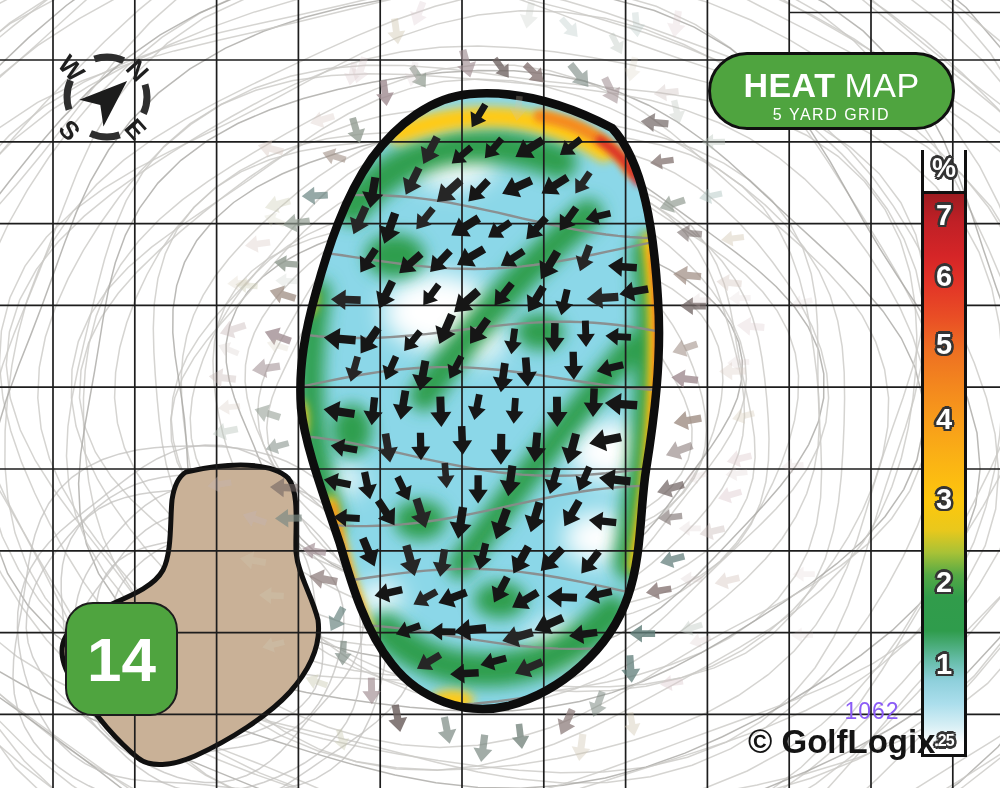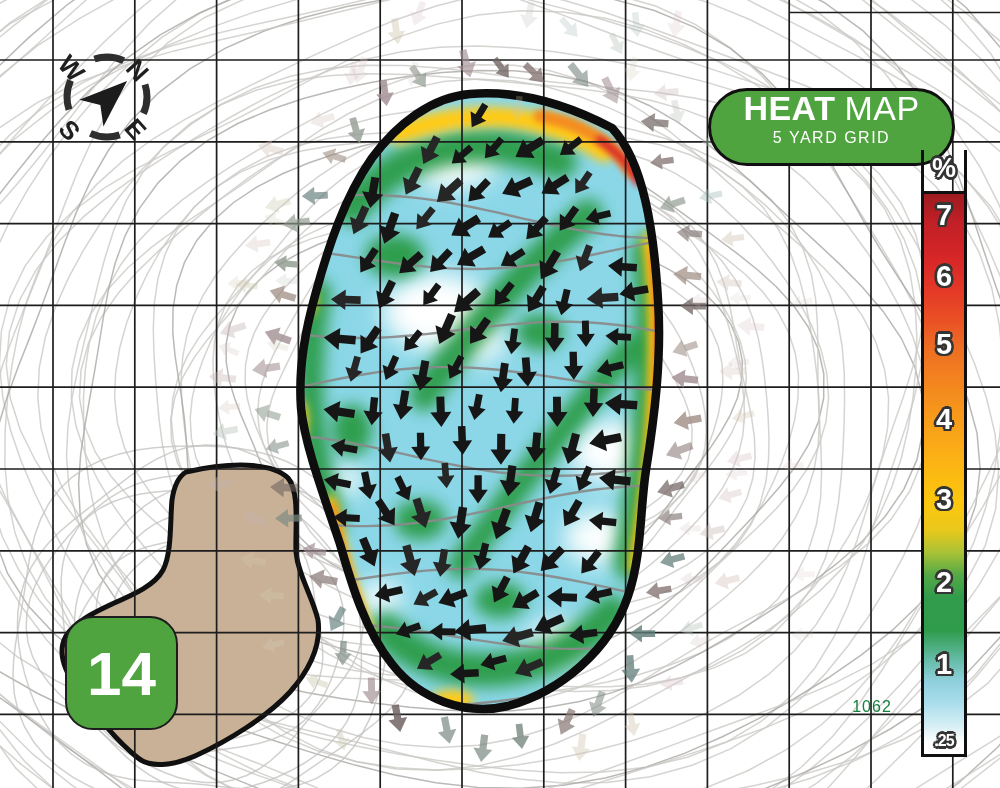--- a/index.html
+++ b/index.html
@@ -3,40 +3,40 @@
 <meta charset="utf-8">
 <style>
   html,body{margin:0;padding:0;background:#fff;}
   #stage{position:relative;width:1000px;height:788px;background:#fff;overflow:hidden;
          font-family:"Liberation Sans",sans-serif;}
   #stage svg{display:block;}
   .overlay{position:absolute;}
   
   .heat-badge{left:708px;top:52px;width:247px;height:78px;box-sizing:border-box;
     background:var(--badge-green,#4fa43f);border:3.5px solid #101010;border-radius:40px;
-    color:#fff;display:flex;flex-direction:column;justify-content:flex-start;align-items:center;margin-top:36px;}
+    color:#fff;display:flex;flex-direction:column;justify-content:flex-end;align-items:center;}
   .hb-title{font-size:34px;line-height:34px;letter-spacing:.5px;font-weight:400;}
   .hb-title b{font-weight:bold;margin-right:9px;}
   .hb-sub{font-size:16px;line-height:25px;letter-spacing:1.5px;}
   
-  .hole-badge{left:65px;top:616px;width:113px;height:114px;box-sizing:border-box;
+  .hole-badge{left:65px;top:602px;width:113px;height:114px;box-sizing:border-box;
     background:var(--badge-green,#4fa43f);border:2.5px solid #1d1d1d;border-radius:28px;
     color:#fff;font-size:62px;font-weight:bold;display:flex;align-items:center;justify-content:center;}
   
   .legend-unit{left:921px;top:153px;width:46px;text-align:center;font-size:27px;font-weight:bold;
     color:#fff;text-shadow:var(--tsh);z-index:5;}
   .legend-cap{left:921px;top:150px;width:46px;height:41px;box-sizing:border-box;
     border-left:3.5px solid #101010;border-right:3.5px solid #101010;}
   .legend-bar{left:921px;top:191px;width:46px;height:566px;box-sizing:border-box;
     border:3.5px solid #101010;}
   .legend-label{position:absolute;left:0;width:100%;text-align:center;transform:translateY(-50%);
     font-size:29px;font-weight:bold;color:#fff;text-shadow:var(--tsh);}
   .legend-label:last-child{font-size:16px;letter-spacing:-1px;}
   
-  .map-number{left:832px;top:698px;width:80px;text-align:center;font-size:16px;color:#15803d;letter-spacing:1px;}
+  .map-number{left:832px;top:698px;width:80px;text-align:center;font-size:23px;color:#8b5cf6;letter-spacing:1px;}
   .copyright{left:748px;top:723px;font-size:33px;font-weight:bold;color:#141414;white-space:nowrap;}
   :root{--tsh:-2px -2px 0 #343434,2px -2px 0 #343434,-2px 2px 0 #343434,2px 2px 0 #343434,
         0 -2.6px 0 #343434,0 2.6px 0 #343434,-2.6px 0 0 #343434,2.6px 0 0 #343434;}
 </style>
 </head>
 <body>
 
 <div id="stage">
 
   <svg id="mapSvg" width="1000" height="788" viewBox="0 0 1000 788">
@@ -484,13 +484,14 @@
     <span class="legend-label" style="top: 69.2%;">2</span>
     <span class="legend-label" style="top: 84%;">1</span>
     <span class="legend-label" style="top: 97.7%;">.25</span>
   </div>
 
   <div class="overlay hole-badge">
     <span>14</span>
   </div>
 
   <div class="overlay map-number">1062</div>
+  <div class="overlay copyright">© GolfLogix</div>
 </div>
 
 </body></html>

